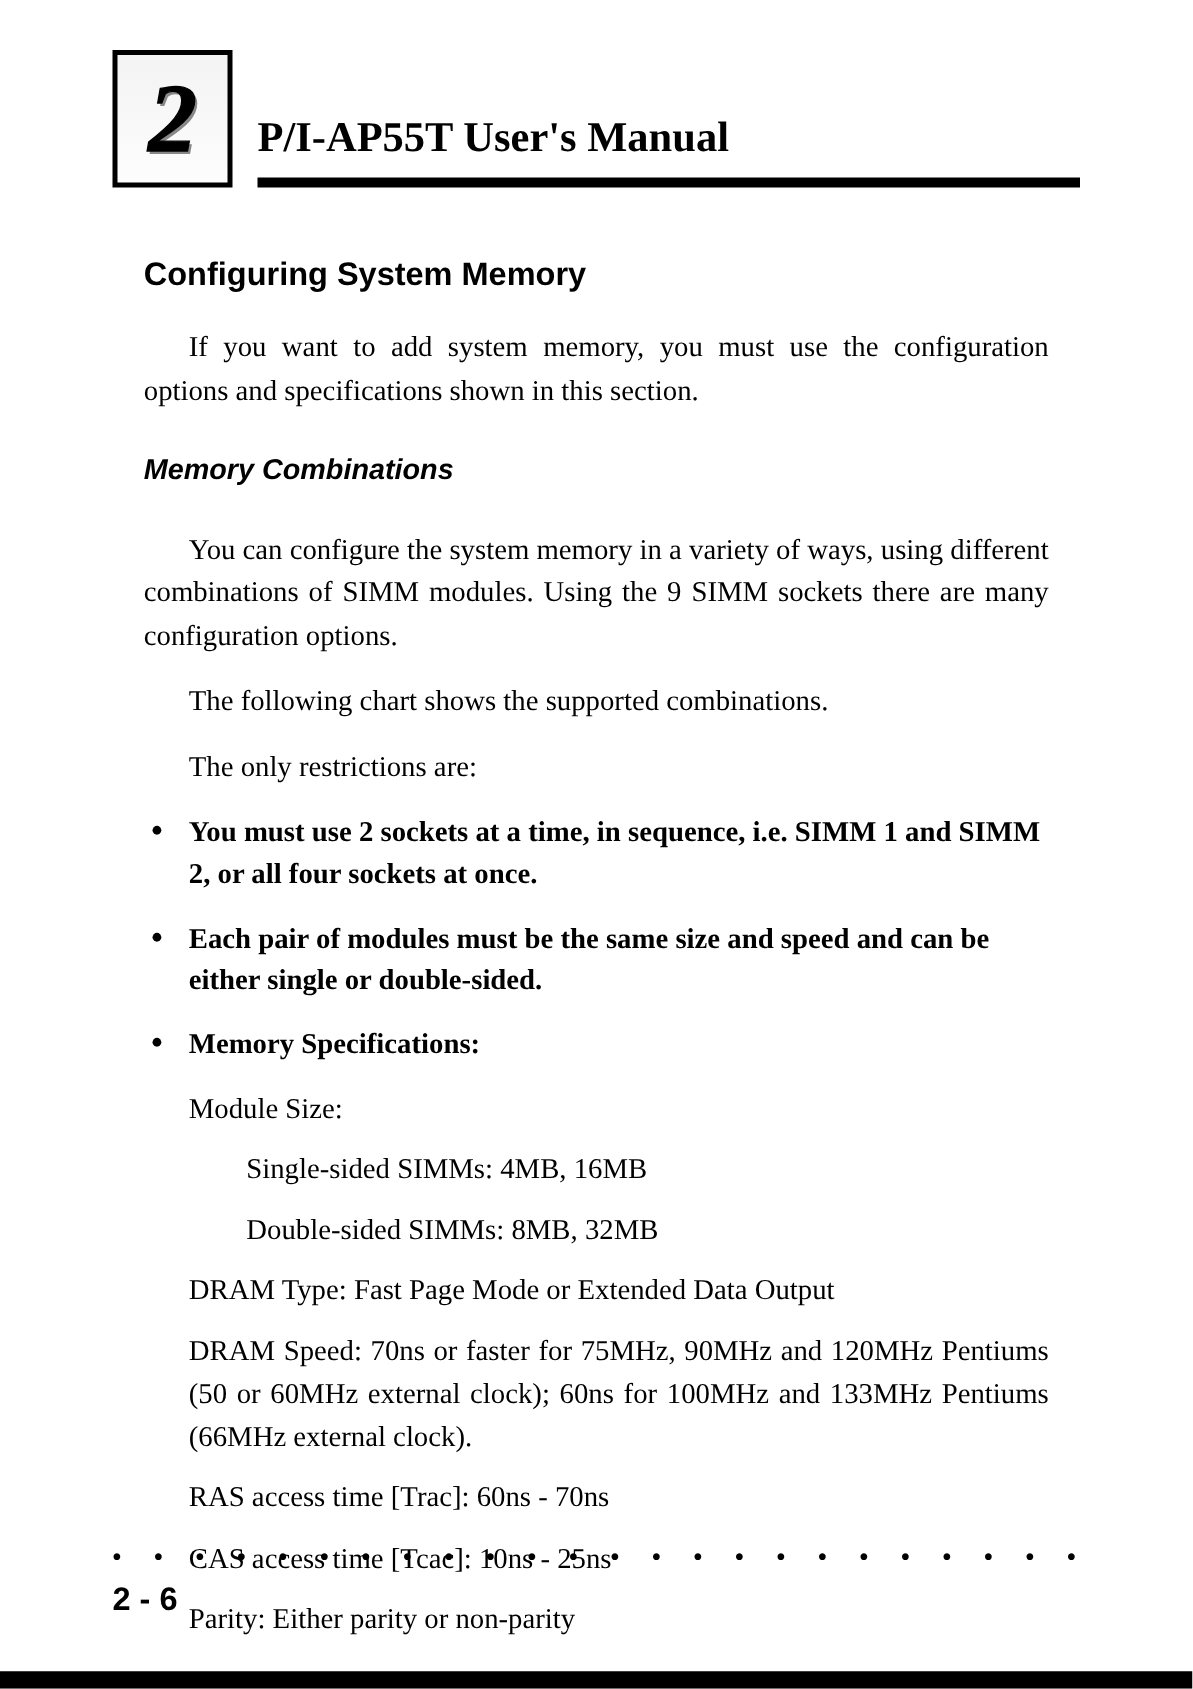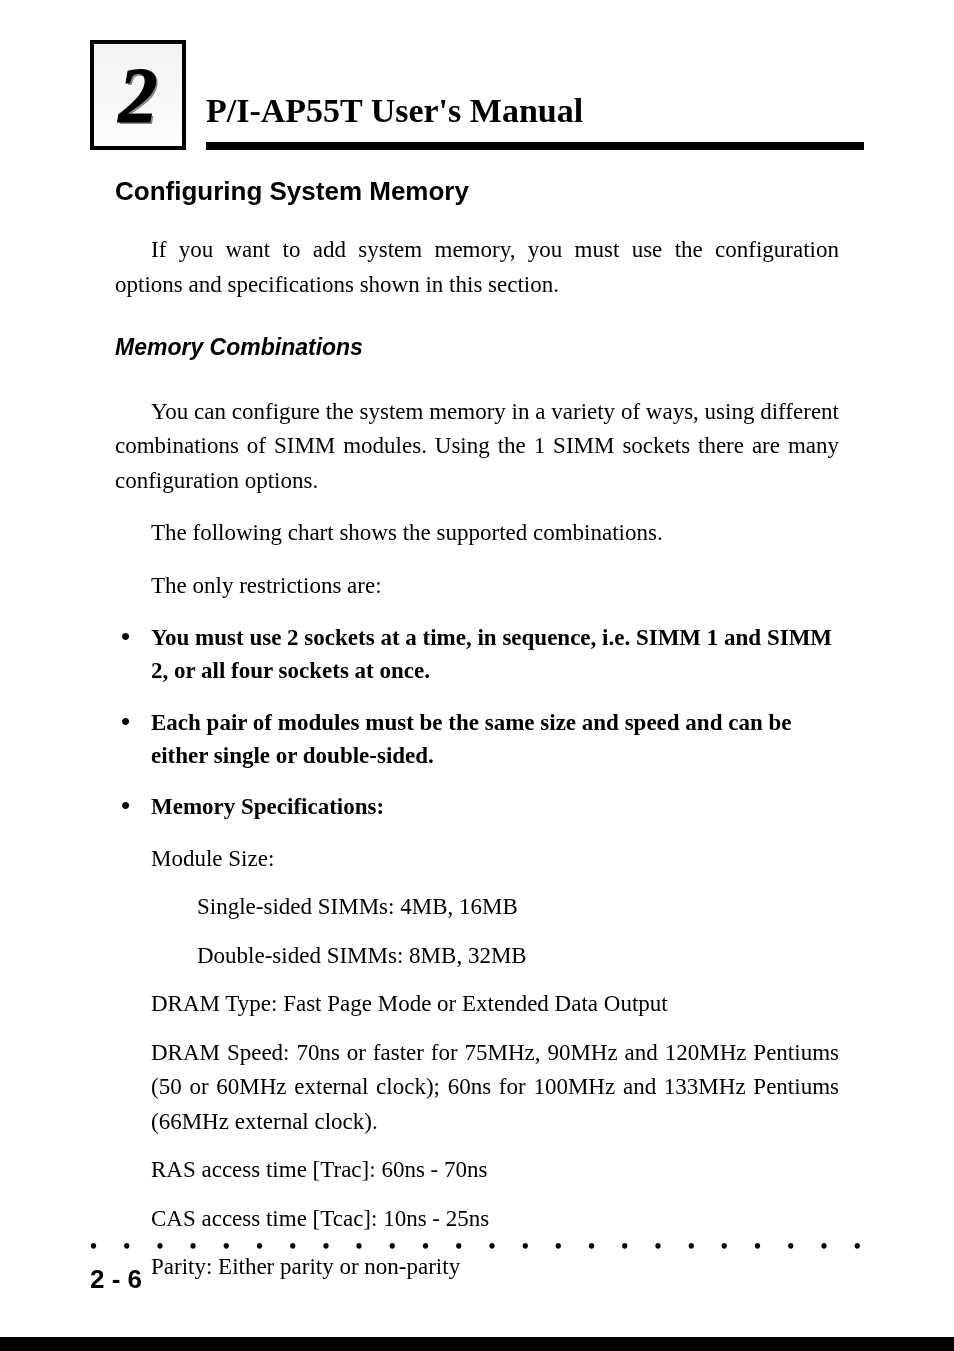--- a/index.html
+++ b/index.html
@@ -46,21 +46,21 @@
     font-weight: 700;
     font-size: 34px;
     padding-bottom: 8px;
   }
   .title-rule {
     border-bottom: 8px solid #000;
     margin-top: 4px;
   }
   
   .content {
-    padding: 22px 25px 0 25px;
+    padding: 50px 25px 0 25px;
     font-size: 23px;
     line-height: 1.5;
   }
   .h1 {
     font-family: Arial, Helvetica, sans-serif;
     font-weight: 800;
     font-size: 26px;
     color: #000;
     margin-bottom: 22px;
   }
@@ -145,21 +145,21 @@
   </div>
 
   <div class="content">
 
     <div class="h1">Configuring System Memory</div>
 
     <p class="body">If you want to add system memory, you must use the configuration options and specifications shown in this section.</p>
 
     <div class="h2">Memory Combinations</div>
 
-    <p class="body">You can configure the system memory in a variety of ways, using different combinations of SIMM modules. Using the 1 SIMM sockets there are many configuration options.</p>
+    <p class="body">You can configure the system memory in a variety of ways, using different combinations of SIMM modules. Using the 9 SIMM sockets there are many configuration options.</p>
     <p class="body">The following chart shows the supported combinations.</p>
     <p class="body">The only restrictions are:</p>
 
     <ul class="bullets">
       <li>You must use 2 sockets at a time, in sequence, i.e. SIMM 1 and SIMM 2, or all four sockets at once.</li>
       <li>Each pair of modules must be the same size and speed and can be either single or double-sided.</li>
       <li>Memory Specifications:</li>
     </ul>
 
     <p class="body-noindent indent1">Module Size:</p>

